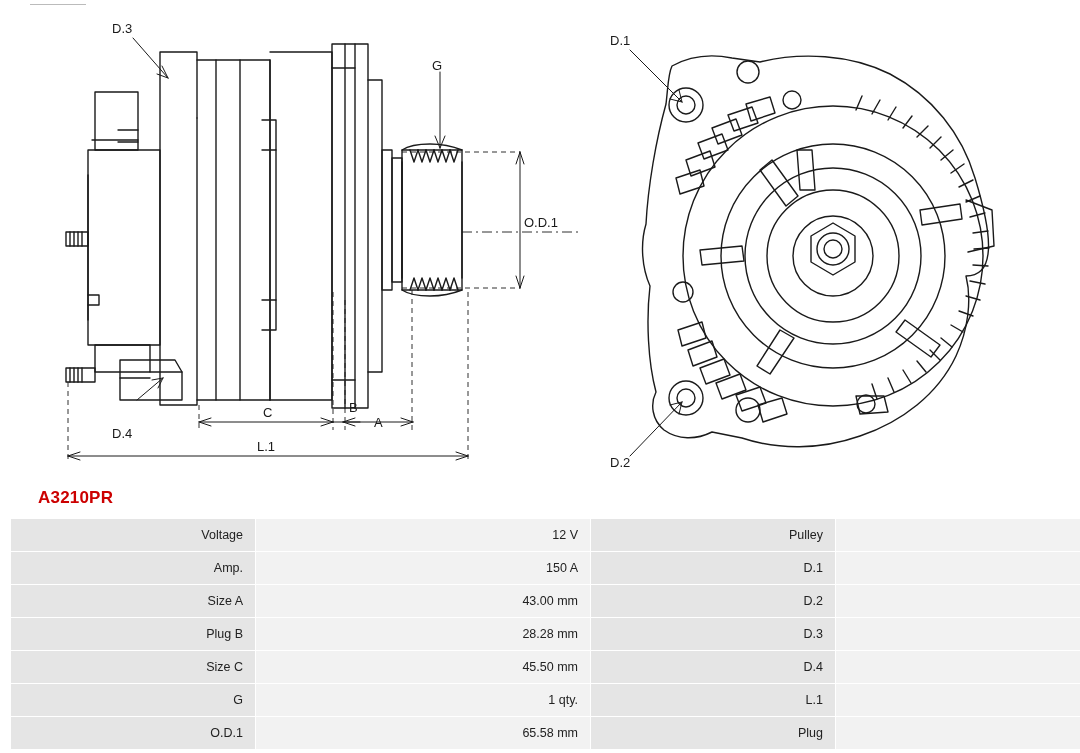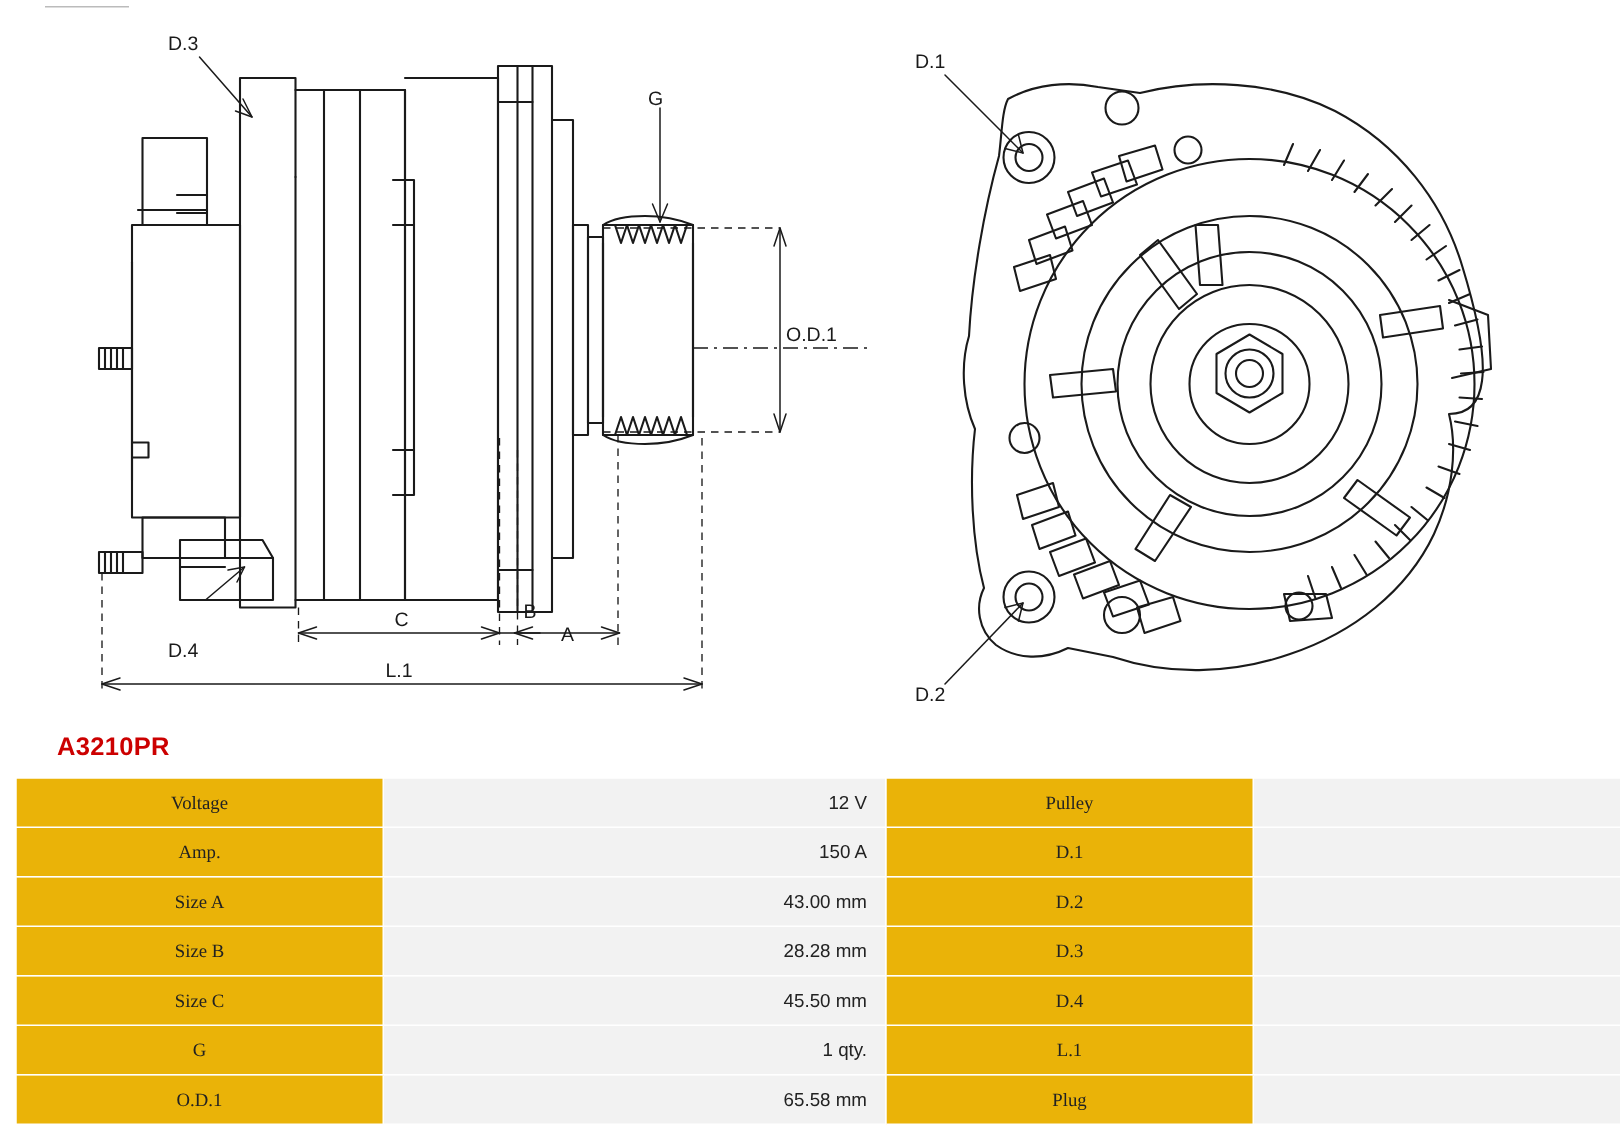--- a/index.html
+++ b/index.html
@@ -49,25 +49,24 @@
     table-layout: fixed;
     font-size: 12.5px;
   }
   .spec-table td {
     height: 32px;
     border: 1px solid #ffffff;
     padding: 0 12px;
     vertical-align: middle;
   }
   .spec-table td.label {
-    background: #eab308;
-    text-align: center;
+    background: #e5e5e5;
+    text-align: right;
     color: #222222;
     width: 220px;
-    font-family: Liberation Serif, serif;
   }
   .spec-table td.value {
     background: #f2f2f2;
     text-align: right;
     color: #222222;
     width: 310px;
   }
   .top-corner {
     position: absolute;
     left: 30px;
@@ -301,21 +300,21 @@
         <td class="label">D.1</td>
         <td class="value">10.50 mm</td>
       </tr>
       <tr>
         <td class="label">Size A</td>
         <td class="value">43.00 mm</td>
         <td class="label">D.2</td>
         <td class="value">10.00 mm</td>
       </tr>
       <tr>
-        <td class="label">Size B</td>
+        <td class="label">Plug B</td>
         <td class="value">28.28 mm</td>
         <td class="label">D.3</td>
         <td class="value">M10x1.5 mm</td>
       </tr>
       <tr>
         <td class="label">Size C</td>
         <td class="value">45.50 mm</td>
         <td class="label">D.4</td>
         <td class="value">M10x1.5 mm</td>
       </tr>

